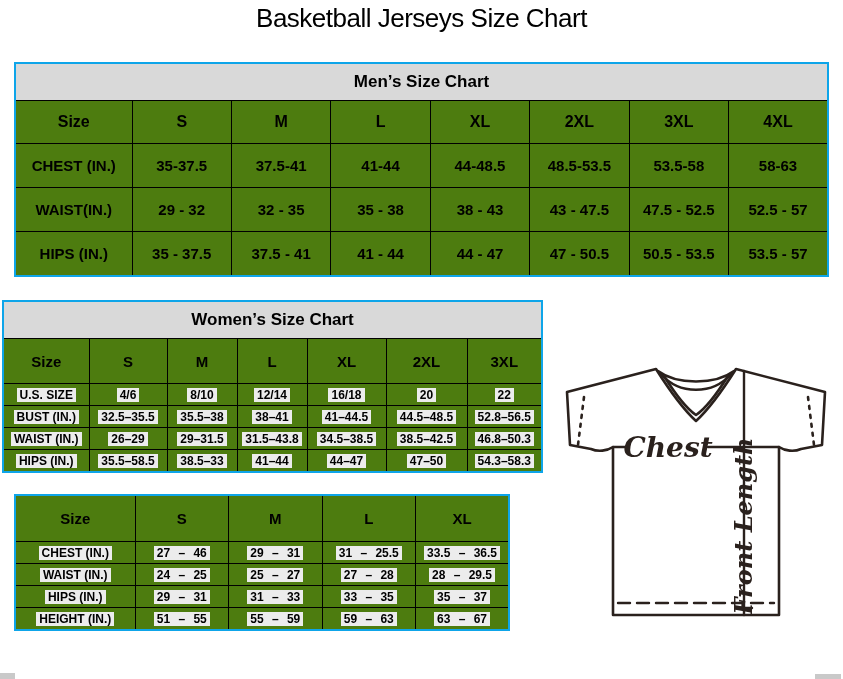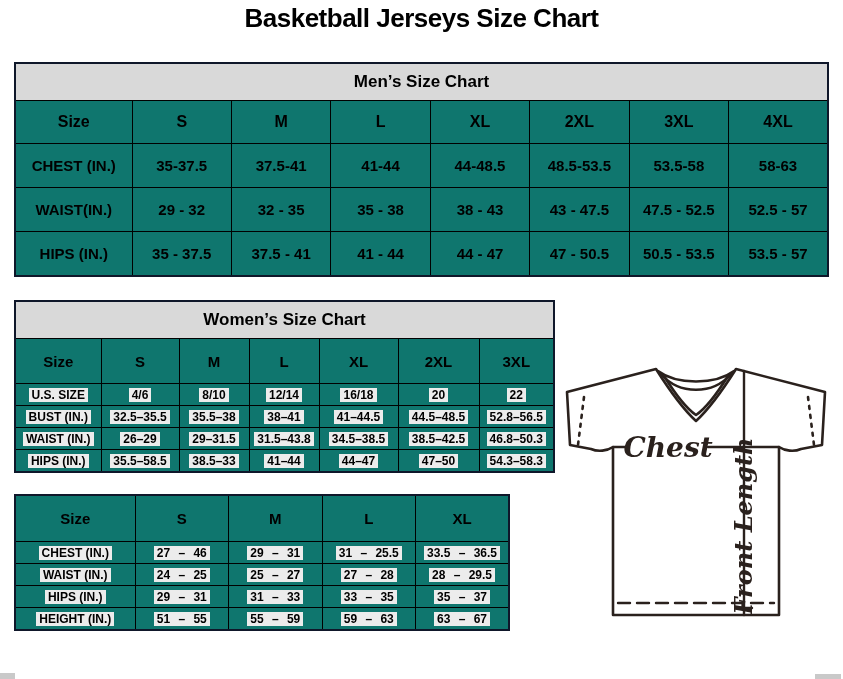--- a/index.html
+++ b/index.html
@@ -2,38 +2,38 @@
 <html><head>
 <meta charset="utf-8">
 <style>
   html,body{margin:0;padding:0;}
   body{
     width:843px;height:679px;position:relative;background:#fff;color:#000;
     font-family:"Liberation Sans",sans-serif;overflow:hidden;
   }
   .page-title{
     position:absolute;left:0;top:3px;width:843px;text-align:center;
-    font-size:26px;font-weight:bold;letter-spacing:-0.5px;
+    font-size:26px;font-weight:normal;letter-spacing:-0.5px;
   }
   table.size-table{
     position:absolute;border-collapse:collapse;table-layout:fixed;
-    border:2px solid #0f172a;background:#0f766e;
+    border:2px solid #0ea5e9;background:#4d7c0f;
   }
   table.size-table td{
     border:1px solid #000;text-align:center;vertical-align:middle;
     font-weight:bold;padding:0;overflow:hidden;white-space:nowrap;
   }
   td.ttl{background:#d9d9d9;font-size:17px;}
   
   #mens{left:14px;top:62px;width:815px;}
   #mens td.ttl{height:36px;}
   #mens tr.hdr td{height:42px;font-size:16px;}
   #mens tr.datarow td{height:43px;font-size:15px;}
   
-  #womens{left:14px;top:300px;width:539px;}
+  #womens{left:2px;top:300px;width:539px;}
   #womens td.ttl{height:36px;}
   #womens tr.hdr td{height:44px;font-size:15px;}
   #womens tr.datarow td{height:21px;font-size:12px;}
   
   #youth{left:14px;top:494px;width:496px;}
   #youth td.ttl{height:37px;}
   #youth tr.hdr td{height:45px;font-size:15px;}
   #youth tr.datarow td{height:21px;font-size:12px;}
   #youth tr.datarow td.val{word-spacing:5px;}
   

